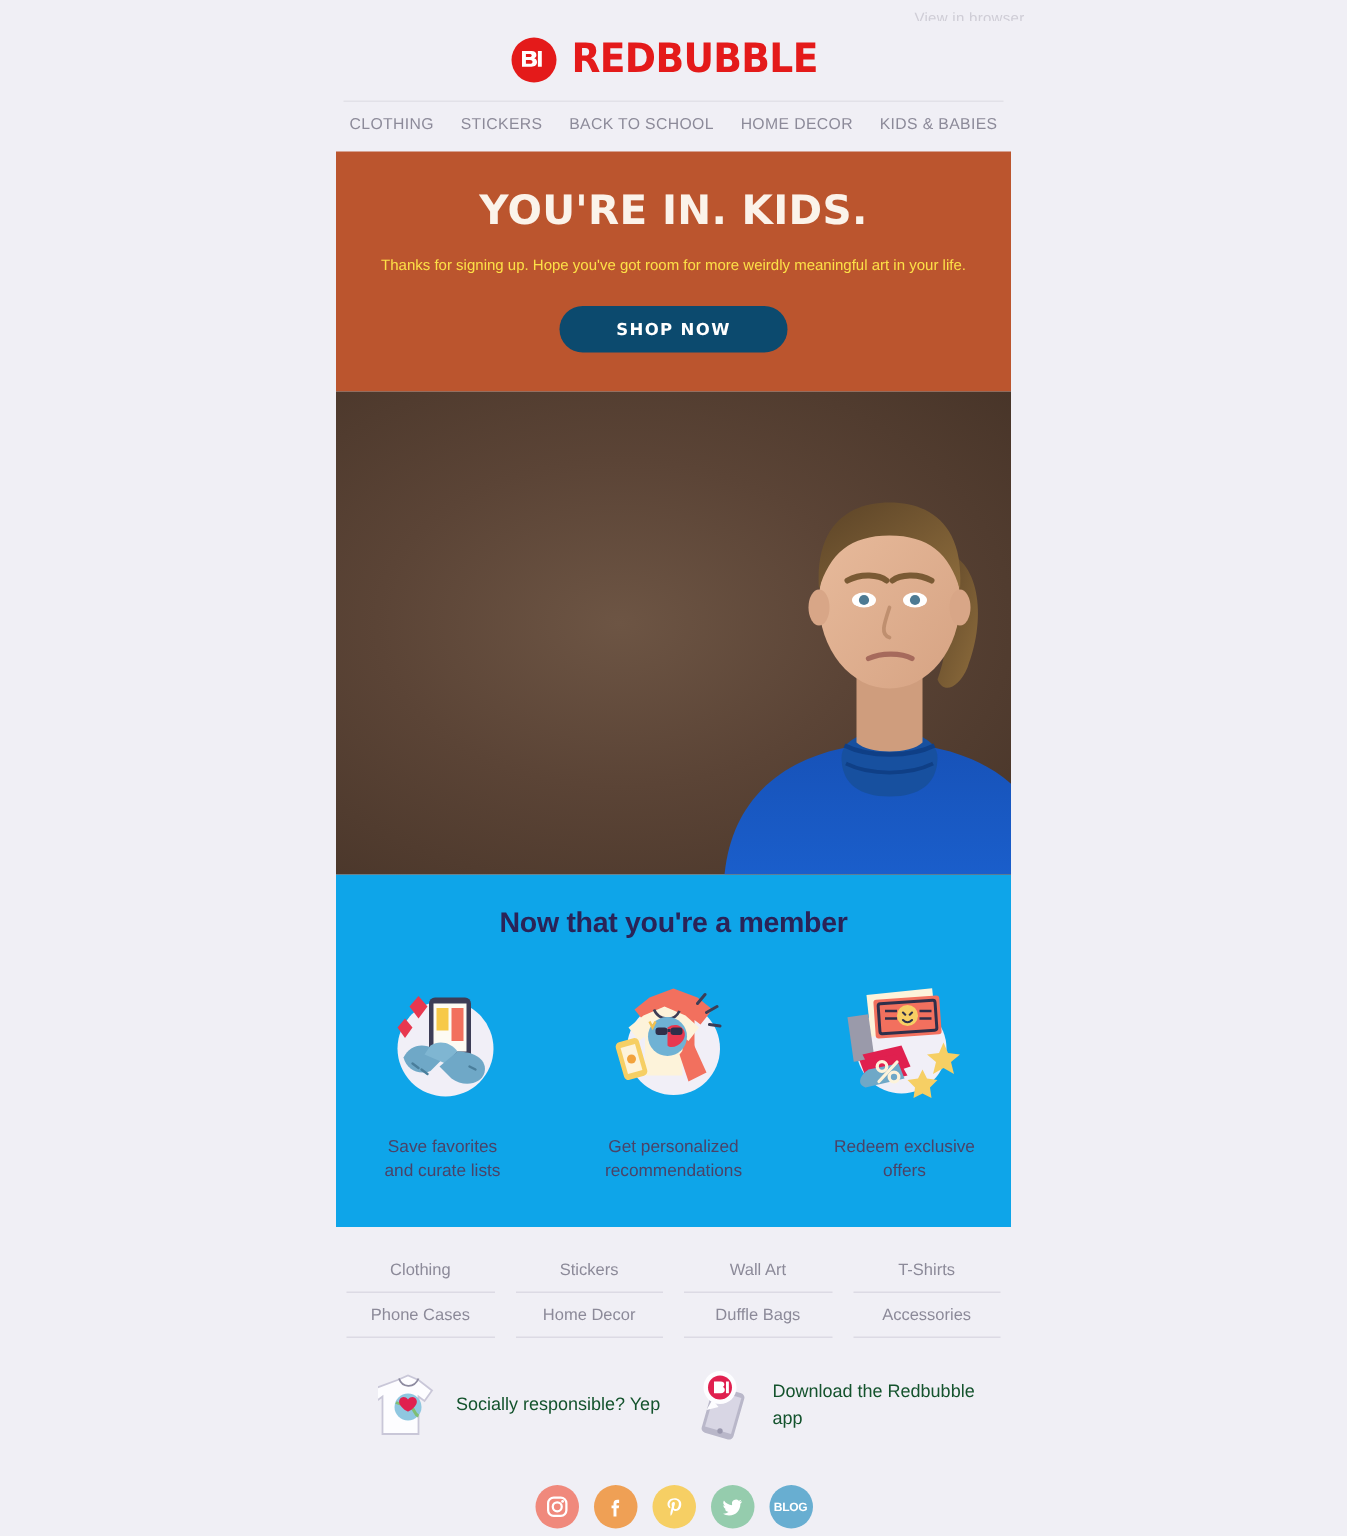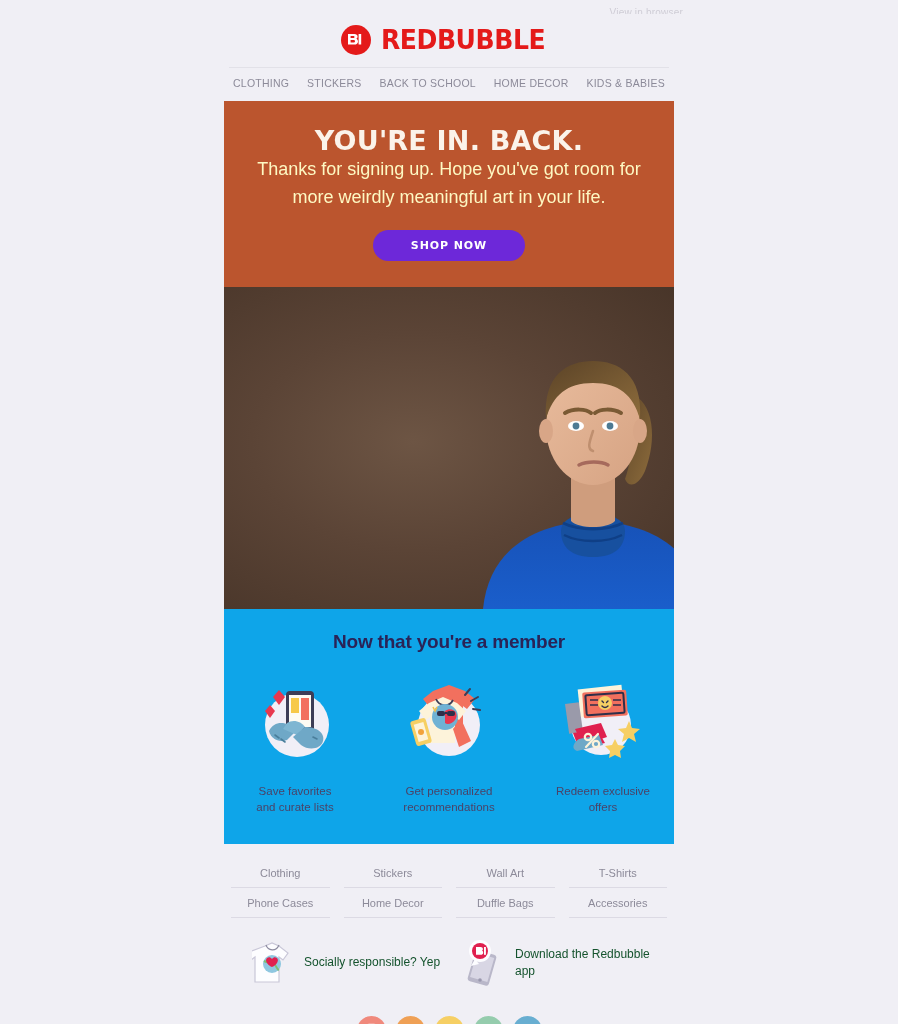--- a/index.html
+++ b/index.html
@@ -87,29 +87,29 @@
     padding: 24px 30px 26px;
   }
   .banner h1 {
     font-size: 27px;
     font-weight: bold;
     color: #fbf3ea;
     letter-spacing: .2px;
     font-family: "DejaVu Sans", sans-serif;
   }
   .banner p {
-    margin-top: 0;
-    font-size: 18px;
+    margin-top: 14px;
+    font-size: 10px;
     line-height: 1.55;
-    color: #fef9c3;
+    color: #fde047;
   }
   .shop-btn {
     display: inline-block;
     margin-top: 18px;
-    background: #6d28d9;
+    background: #0c4a6e;
     color: #ffffff;
     font-size: 11px;
     font-weight: bold;
     letter-spacing: .9px;
     padding: 9px 0;
     width: 152px;
     border-radius: 20px;
     text-decoration: none;
     text-align: center;
     border: none;
@@ -257,21 +257,21 @@
     <a href="#">CLOTHING</a>
     <a href="#">STICKERS</a>
     <a href="#">BACK TO SCHOOL</a>
     <a href="#">HOME DECOR</a>
     <a href="#">KIDS &amp; BABIES</a>
   </nav>
 
   <div class="content">
 
     <section class="banner">
-      <h1>YOU'RE IN. BACK.</h1>
+      <h1>YOU'RE IN. KIDS.</h1>
       <p>Thanks for signing up. Hope you've got room for more weirdly meaningful art in your life.</p>
       <a href="#" class="shop-btn">SHOP NOW</a>
     </section>
 
     <section class="hero-photo">
       <svg class="ph-person" viewBox="0 0 300 300">
         <defs>
           <linearGradient id="shirt" x1="0" y1="0" x2="0" y2="1">
             <stop offset="0" stop-color="#1752b8"></stop>
             <stop offset="1" stop-color="#1a5ecb"></stop>

